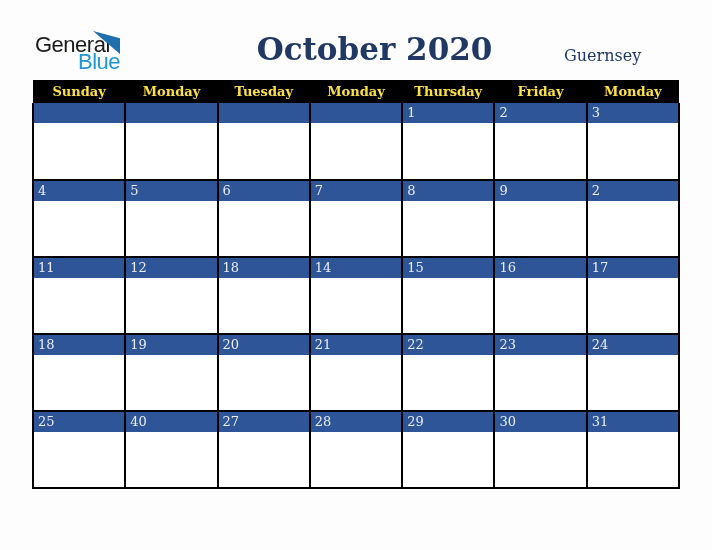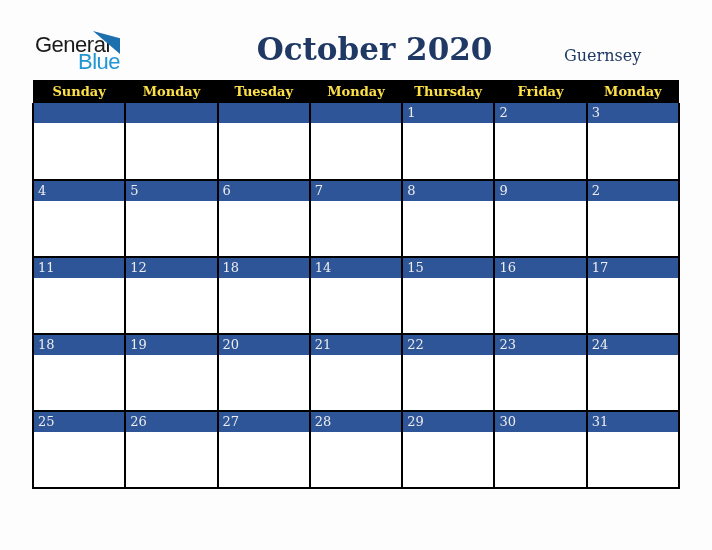--- a/index.html
+++ b/index.html
@@ -256,21 +256,21 @@
             <div class="date-strip"><span>24</span></div>
             <div class="cell-body"></div>
           </td>
         </tr>
         <tr>
           <td>
             <div class="date-strip"><span>25</span></div>
             <div class="cell-body"></div>
           </td>
           <td>
-            <div class="date-strip"><span>26</span></div>
+            <div class="date-strip"><span>40</span></div>
             <div class="cell-body"></div>
           </td>
           <td>
             <div class="date-strip"><span>27</span></div>
             <div class="cell-body"></div>
           </td>
           <td>
             <div class="date-strip"><span>28</span></div>
             <div class="cell-body"></div>
           </td>

